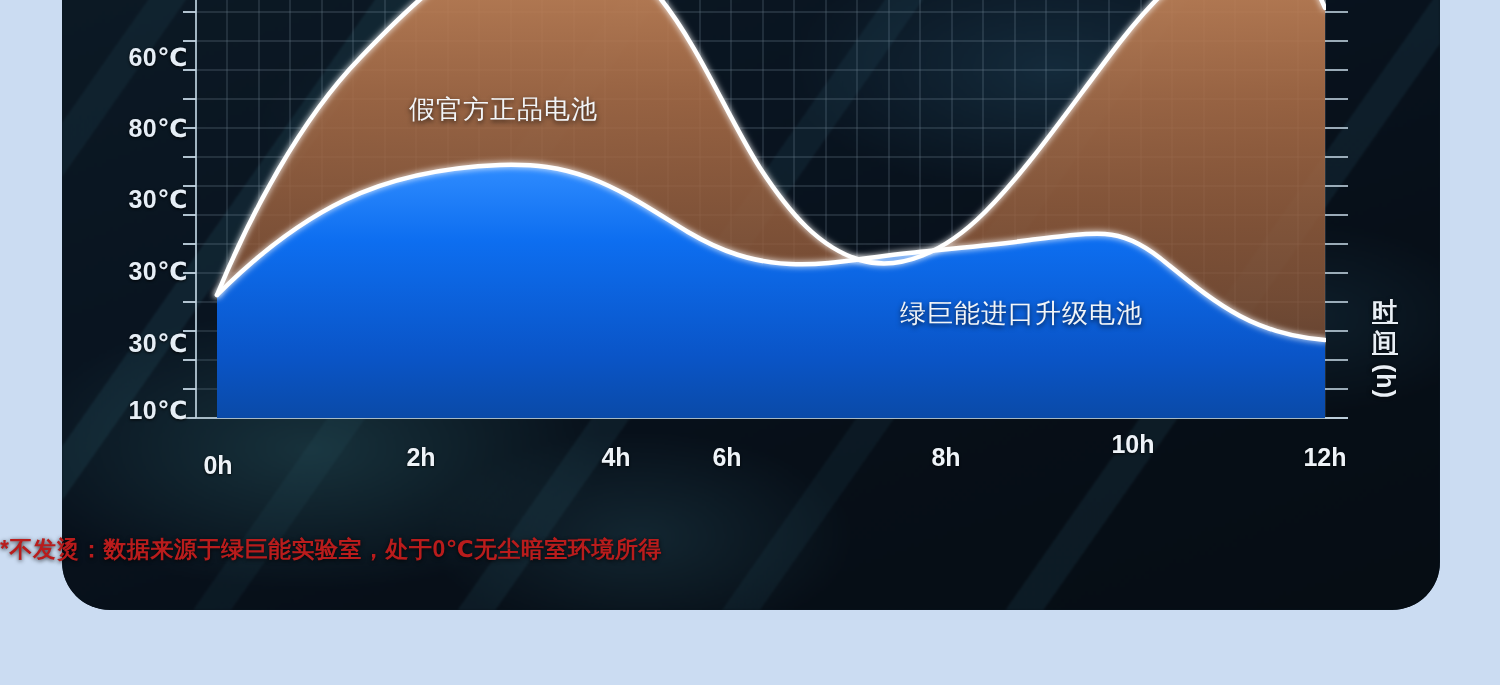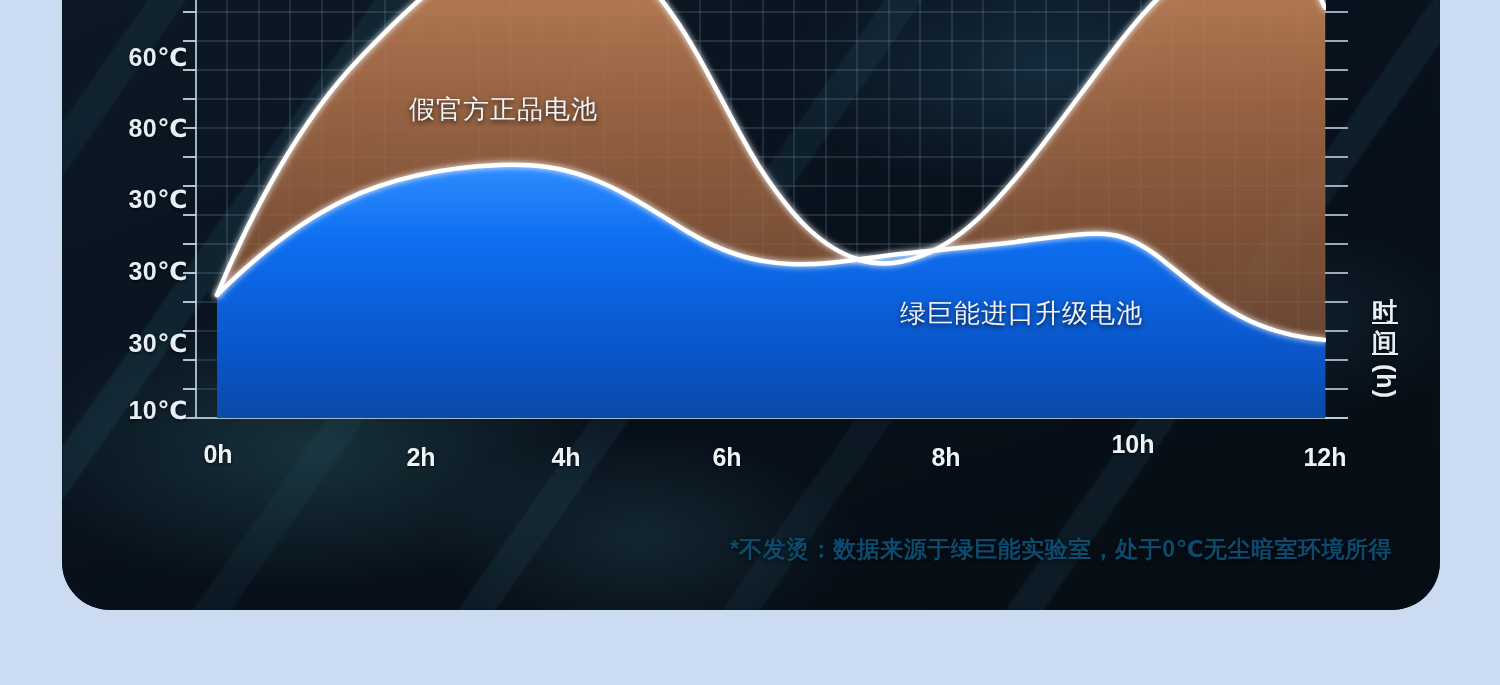--- a/index.html
+++ b/index.html
@@ -65,22 +65,22 @@
     width:46px;text-align:center;
     color:#e9eff5;font-size:25px;font-weight:700;
     line-height:31px;letter-spacing:1px;
     text-shadow:0 1px 4px rgba(0,0,0,.8);
     text-decoration:underline;
   }
   #ytitle .unit{display:inline-block;transform:rotate(90deg);margin-top:8px;}
 
   
   #footnote{
-    position:absolute;left:0;top:534px;width:1392px;text-align:right;
-    color:#0c4a6e;font-size:23px;font-weight:700;letter-spacing:.5px;
+    position:absolute;left:0;top:534px;width:1392px;text-align:left;
+    color:#b91c1c;font-size:23px;font-weight:700;letter-spacing:.5px;
     text-shadow:0 1px 4px rgba(0,0,0,.8);
   }
 </style>
 </head>
 <body>
 
 <div id="stage">
 
   <div id="card">
     <div class="bgtex"></div>
@@ -271,23 +271,23 @@
   <div id="ylabs">
     <div class="ylab" style="top:57px;">60℃</div>
     <div class="ylab" style="top:128px;">80℃</div>
     <div class="ylab" style="top:199px;">30℃</div>
     <div class="ylab" style="top:271px;text-align:center;">30℃</div>
     <div class="ylab" style="top:343px;">30℃</div>
     <div class="ylab" style="top:410px;">10℃</div>
   </div>
 
   <div>
-    <div class="xlab" style="left:218px;top:440px;">0h</div>
+    <div class="xlab" style="left:218px;top:451px;">0h</div>
     <div class="xlab" style="left:421px;top:443px;">2h</div>
-    <div class="xlab" style="left:566px;top:443px;">4h</div>
+    <div class="xlab" style="left:616px;top:443px;">4h</div>
     <div class="xlab" style="left:727px;top:443px;">6h</div>
     <div class="xlab" style="left:946px;top:443px;">8h</div>
     <div class="xlab" style="left:1133px;top:430px;">10h</div>
     <div class="xlab" style="left:1325px;top:443px;">12h</div>
   </div>
 
   <div class="serieslab" style="left:409px;top:92px;">假官方正品电池</div>
   <div class="serieslab" style="left:900px;top:296px;">绿巨能进口升级电池</div>
 
   <div id="ytitle">

